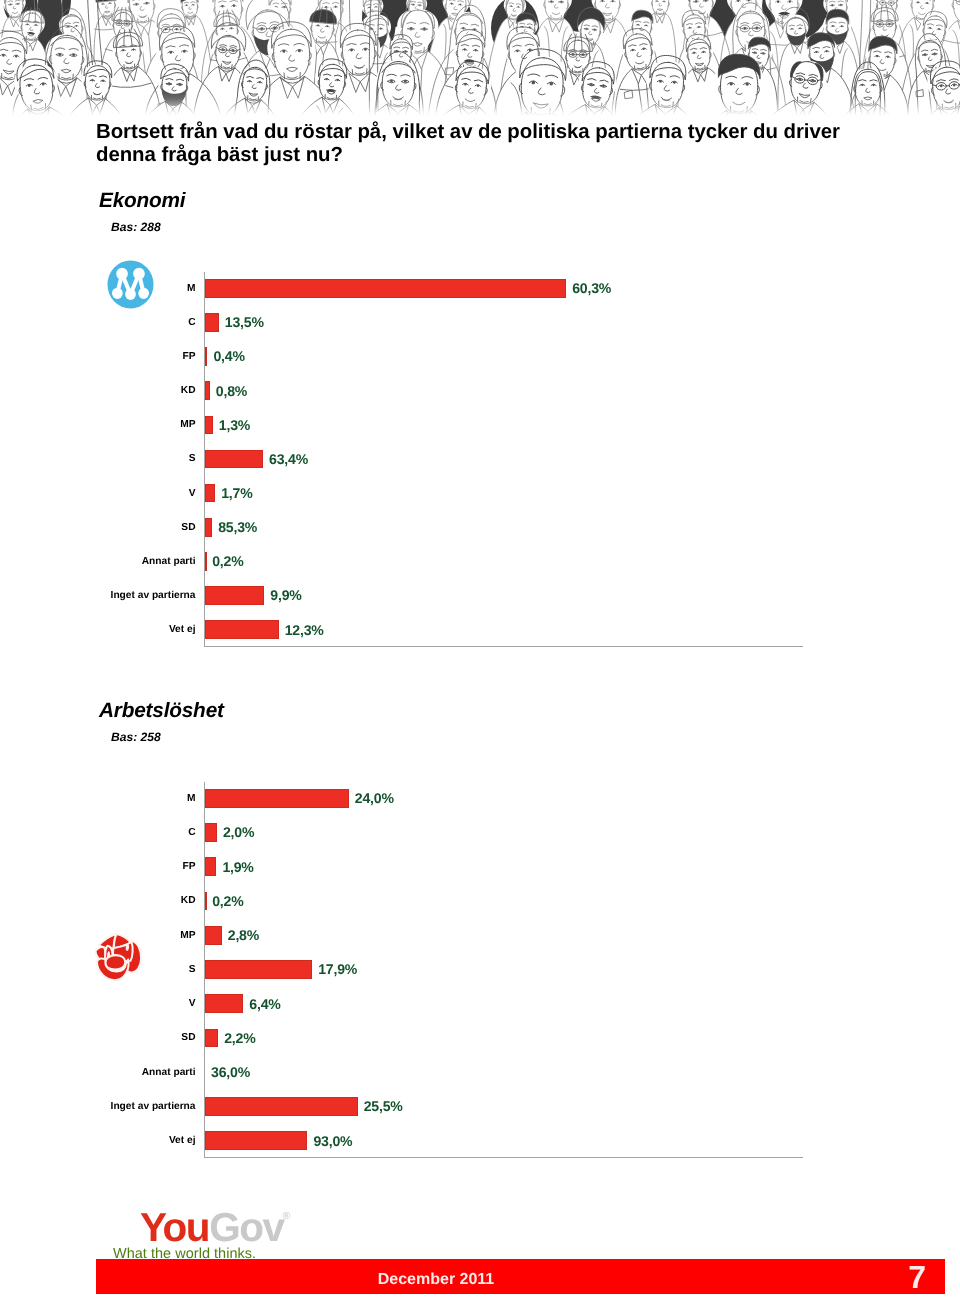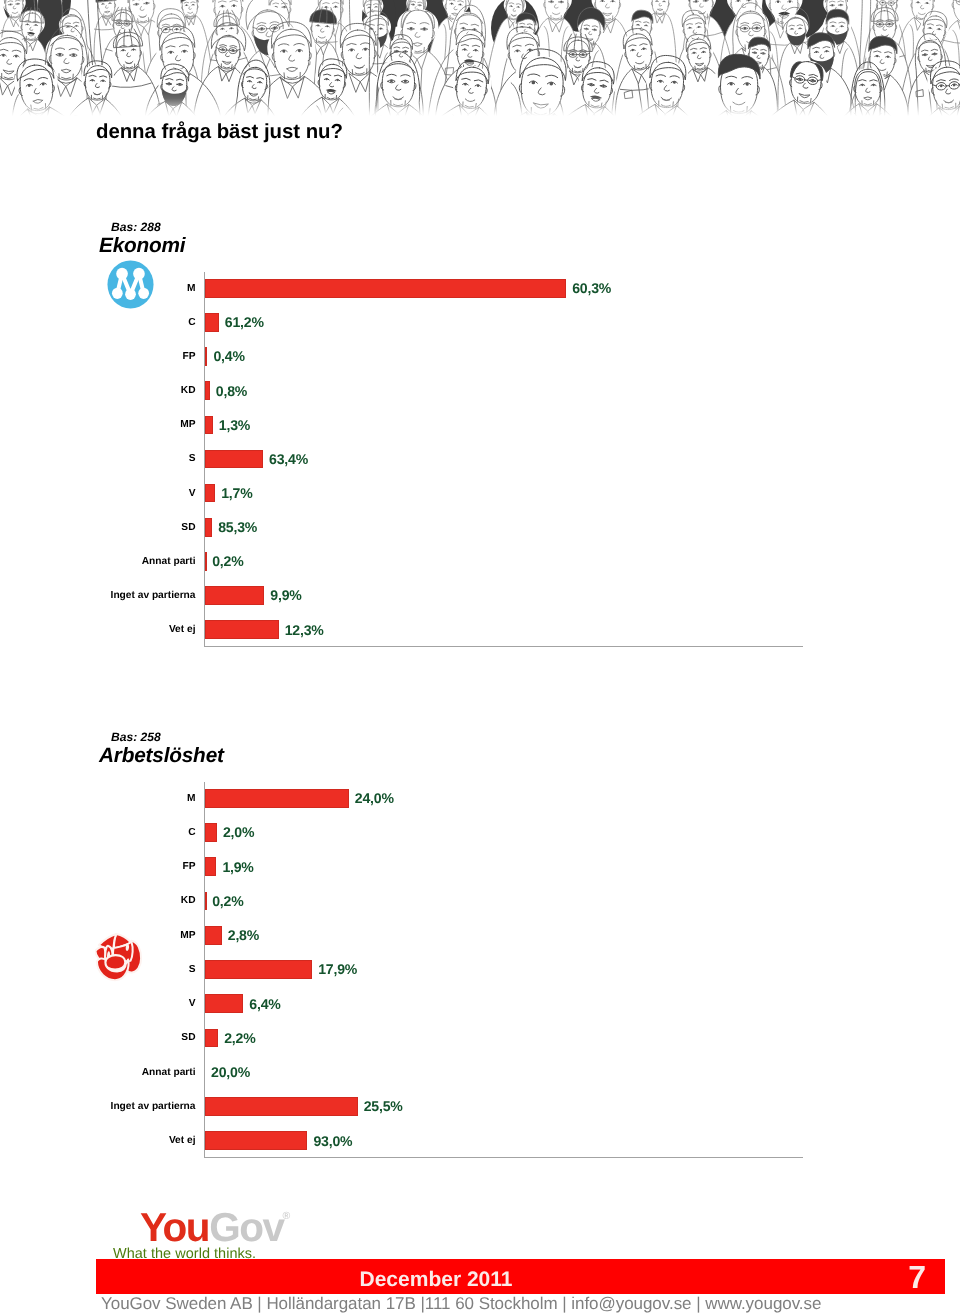--- a/index.html
+++ b/index.html
@@ -11,42 +11,42 @@
   
   #banner{position:absolute;left:0;top:0;width:960px;height:116px;overflow:hidden;}
   #banner svg{display:block;}
 
   
   #question{position:absolute;left:96px;top:121px;width:850px;
     font-size:20.4px;font-weight:bold;color:#000;line-height:23.1px;letter-spacing:-0.05px;}
 
   
   .chart-block{position:absolute;left:0;width:960px;}
-  .chart-title{position:absolute;left:99px;font-size:20.8px;font-weight:bold;font-style:italic;color:#000;letter-spacing:-0.2px;margin-top:45px;}
+  .chart-title{position:absolute;left:99px;font-size:20.8px;font-weight:bold;font-style:italic;color:#000;letter-spacing:-0.2px;}
   .chart-base{position:absolute;left:111px;font-size:12.1px;font-weight:bold;font-style:italic;color:#000;}
   .axis-v{position:absolute;background:#a3a3a3;width:1px;}
   .axis-h{position:absolute;background:#a3a3a3;height:1px;}
   .bar{position:absolute;background:#ED2E24;height:19px;border:0.6px solid #d2291f;box-sizing:border-box;}
   .cat-label{position:absolute;font-size:10.2px;font-weight:bold;color:#000;text-align:right;white-space:nowrap;}
   .val-label{position:absolute;font-size:14.1px;font-weight:bold;color:#14532d;white-space:nowrap;letter-spacing:-0.2px;}
 
   .party-logo{position:absolute;}
 
   
   #yougov-logo{position:absolute;left:0;top:0;width:960px;height:1314px;pointer-events:none;}
   .yg-word{position:absolute;left:102px;top:1207px;font-size:40.5px;font-weight:bold;line-height:40px;
       letter-spacing:-1.45px;white-space:nowrap;}
   .yg-you{color:#E02D1A;margin-left:38px;}
   .yg-gov{color:#C9C9C9;}
   .yg-reg{font-size:10.5px;color:#D2D2D2;position:relative;top:-22px;left:-1px;letter-spacing:0;}
   .yg-tag{position:absolute;left:113px;top:1247px;font-size:14.45px;color:#4d7c0f;
       letter-spacing:0.05px;white-space:nowrap;line-height:14px;}
   #footer-bar{position:absolute;left:96px;top:1259px;width:849px;height:35px;background:#FF0000;}
   #footer-date{position:absolute;left:-96px;top:3px;width:872px;height:35px;line-height:35px;text-align:center;
-     color:#fbeae8;font-size:21px;font-weight:bold;}
+     color:#fbeae8;font-size:16px;font-weight:bold;}
   #footer-page{position:absolute;right:19px;top:2px;height:35px;line-height:33px;color:#fbeae8;font-size:32px;font-weight:bold;}
   #footer-address{position:absolute;left:101px;top:1294px;font-size:17.0px;color:#7f7f7f;letter-spacing:-0.05px;white-space:nowrap;}
 </style>
 </head>
 <body>
 
 <div class="page">
 
   <div id="banner">
       <svg width="960" height="116" viewBox="0 0 960 116" xmlns="http://www.w3.org/2000/svg" preserveAspectRatio="none">
@@ -1942,35 +1942,36 @@
               <ellipse cx="954.4" cy="85.8" rx="5.0" ry="3.7" fill="none"></ellipse>
               <path d="M946.4,85.8 L949.4,85.8 M936.4,85.2 L932.6,83.6 M959.5,85.2 L963.2,83.6"></path>
               <path d="M931.3,82.5 C929.7,64.2 938.8,60.4 947.9,60.9 C957.0,61.3 966.1,65.0 964.5,82.5 C963.2,74.6 956.0,71.3 947.9,72.1 C939.8,72.9 932.6,75.4 931.3,82.5Z" fill="none"></path>
             </g>
           </g>
         </g>
       </svg>
     </div>
 
   <div id="question">
+    <div>Bortsett från vad du röstar på, vilket av de politiska partierna tycker du driver</div>
     <div>denna fråga bäst just nu?</div>
   </div>
 
   <div id="charts">
       <div class="chart-block">
         <div class="chart-title" style="top: 189px;">Ekonomi</div>
         <div class="chart-base" style="top: 220px;">Bas: 288</div>
         <div class="axis-v" style="left: 204px; top: 272px; height: 374px;"></div>
         <div class="axis-h" style="left: 204px; top: 646px; width: 599px;"></div>
         <div class="cat-label" style="left: 0px; width: 195.5px; top: 282.7px;">M</div>
         <div class="bar" style="left: 205px; top: 279px; width: 361.197px; height: 18.6px;"></div>
         <div class="val-label" style="left: 572.197px; top: 280.1px;">60,3%</div>
         <div class="cat-label" style="left: 0px; width: 195.5px; top: 316.84px;">C</div>
         <div class="bar" style="left: 205px; top: 313.14px; width: 13.777px; height: 18.6px;"></div>
-        <div class="val-label" style="left: 224.777px; top: 314.24px;">61,2%</div>
+        <div class="val-label" style="left: 224.777px; top: 314.24px;">13,5%</div>
         <div class="cat-label" style="left: 0px; width: 195.5px; top: 350.98px;">FP</div>
         <div class="bar" style="left: 205px; top: 347.28px; width: 2.396px; height: 18.6px;"></div>
         <div class="val-label" style="left: 213.396px; top: 348.38px;">0,4%</div>
         <div class="cat-label" style="left: 0px; width: 195.5px; top: 385.12px;">KD</div>
         <div class="bar" style="left: 205px; top: 381.42px; width: 4.792px; height: 18.6px;"></div>
         <div class="val-label" style="left: 215.792px; top: 382.52px;">0,8%</div>
         <div class="cat-label" style="left: 0px; width: 195.5px; top: 419.26px;">MP</div>
         <div class="bar" style="left: 205px; top: 415.56px; width: 7.787px; height: 18.6px;"></div>
         <div class="val-label" style="left: 218.787px; top: 416.66px;">1,3%</div>
         <div class="cat-label" style="left: 0px; width: 195.5px; top: 453.4px;">S</div>
@@ -2015,21 +2016,21 @@
         <div class="cat-label" style="left: 0px; width: 195.5px; top: 963.9px;">S</div>
         <div class="bar" style="left: 205px; top: 960.2px; width: 107.221px; height: 18.6px;"></div>
         <div class="val-label" style="left: 318.221px; top: 961.3px;">17,9%</div>
         <div class="cat-label" style="left: 0px; width: 195.5px; top: 998.14px;">V</div>
         <div class="bar" style="left: 205px; top: 994.44px; width: 38.336px; height: 18.6px;"></div>
         <div class="val-label" style="left: 249.336px; top: 995.54px;">6,4%</div>
         <div class="cat-label" style="left: 0px; width: 195.5px; top: 1032.38px;">SD</div>
         <div class="bar" style="left: 205px; top: 1028.68px; width: 13.178px; height: 18.6px;"></div>
         <div class="val-label" style="left: 224.178px; top: 1029.78px;">2,2%</div>
         <div class="cat-label" style="left: 0px; width: 195.5px; top: 1066.62px;">Annat parti</div>
-        <div class="val-label" style="left: 211px; top: 1064.02px;">20,0%</div>
+        <div class="val-label" style="left: 211px; top: 1064.02px;">36,0%</div>
         <div class="cat-label" style="left: 0px; width: 195.5px; top: 1100.86px;">Inget av partierna</div>
         <div class="bar" style="left: 205px; top: 1097.16px; width: 152.745px; height: 18.6px;"></div>
         <div class="val-label" style="left: 363.745px; top: 1098.26px;">25,5%</div>
         <div class="cat-label" style="left: 0px; width: 195.5px; top: 1135.1px;">Vet ej</div>
         <div class="bar" style="left: 205px; top: 1131.4px; width: 102.429px; height: 18.6px;"></div>
         <div class="val-label" style="left: 313.429px; top: 1132.5px;">93,0%</div>
       </div>
     </div>
 
   <div class="party-logo" id="logo-m" style="left:107px;top:260px;width:47px;height:49px;">
@@ -2069,14 +2070,13 @@
 
   <div id="yougov-logo">
     <div class="yg-word"><span class="yg-you">You</span><span class="yg-gov">Gov</span><span class="yg-reg">®</span></div>
     <div class="yg-tag">What the world thinks.</div>
   </div>
 
   <div id="footer-bar">
     <div id="footer-date">December 2011</div>
     <div id="footer-page">7</div>
   </div>
-  <div id="footer-address">YouGov Sweden AB | Holländargatan 17B |111 60 Stockholm | info@yougov.se | www.yougov.se</div>
 </div>
 
 </body></html>

